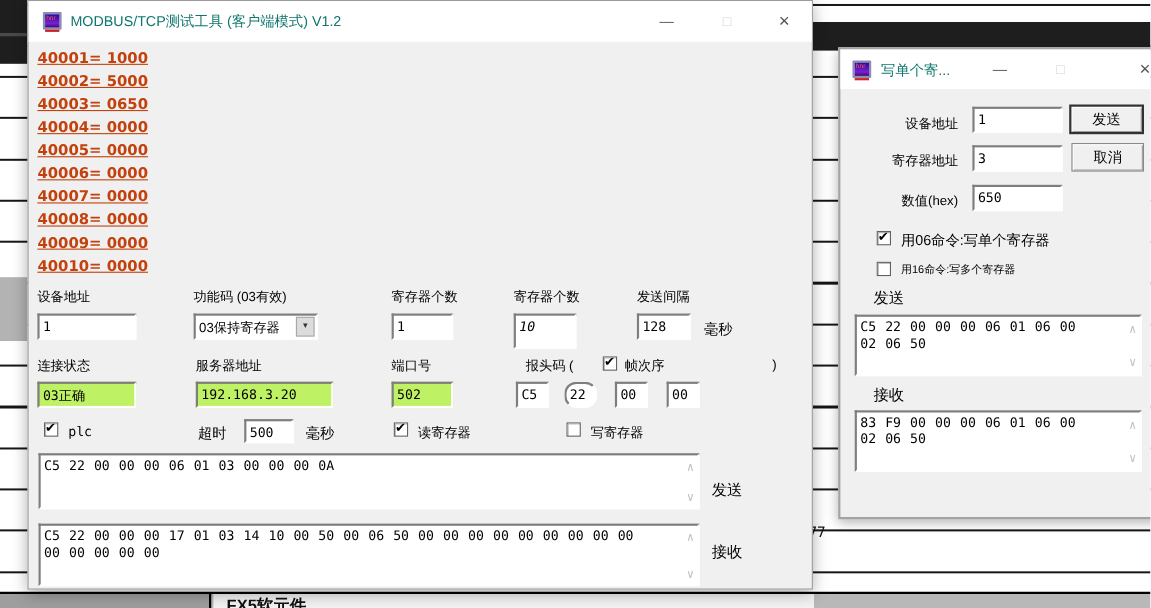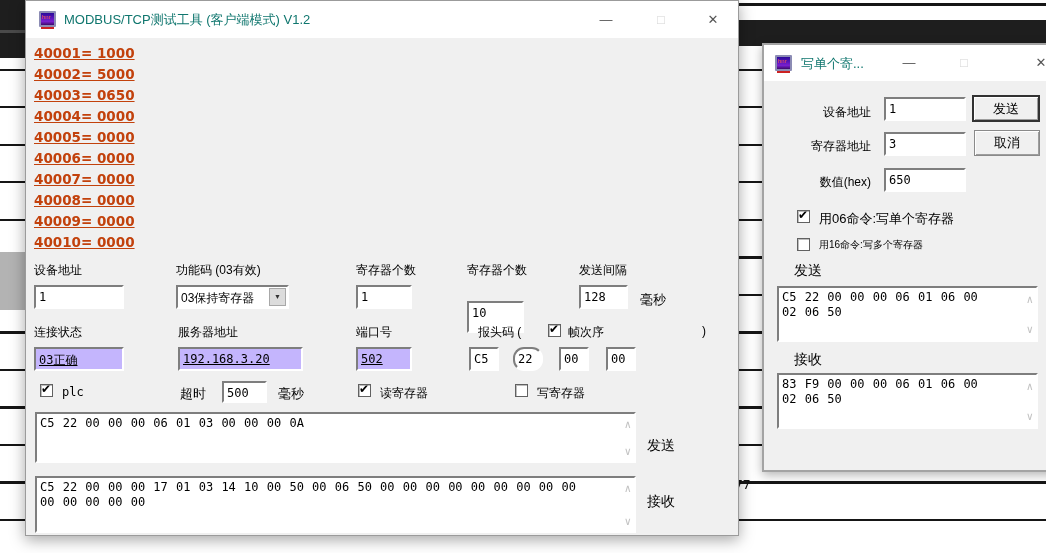--- a/index.html
+++ b/index.html
@@ -35,21 +35,21 @@
     border:2px solid #8c8cb4; border-radius:1px; }
   .app-icon .scr { position:absolute; inset:0; background:linear-gradient(#2a0a9a,#7a1fd0 70%,#3c0a6a); }
   .app-icon .scr i { position:absolute; left:1px; top:1px; font-style:normal; font-size:6px; line-height:6px; color:#ff5a5a; }
   .app-icon .base { position:absolute; left:0px; bottom:-4px; width:13px; height:2px; background:#cc2222; }
 
   
   .lbl { position:absolute; font-size:12px; color:#000; white-space:nowrap; }
   .field { position:absolute; background:#fff; border-top:2px solid #7e7e7e; border-left:2px solid #7e7e7e;
     border-bottom:2px solid #fff; border-right:2px solid #fff; font-size:12px; color:#000;
     padding:3px 3px 0 3px; white-space:nowrap; overflow:hidden; font-family:"DejaVu Sans Mono","Liberation Mono",monospace; }
-  .field.gray { background:#c4b5fd;text-decoration:underline; }
+  .field.gray { background:#bef264; }
   .combo { position:absolute; background:#fff; border-top:2px solid #7e7e7e; border-left:2px solid #7e7e7e;
     border-bottom:2px solid #fff; border-right:2px solid #fff; font-size:12px; }
   .combo .ctext { position:absolute; left:3px; top:3px; white-space:nowrap; }
   .combo .cbtn { position:absolute; right:1px; top:1px; bottom:1px; width:17px; background:#dcdcdc;
     border:1px solid #a8a8a8; text-align:center; font-size:7px; line-height:16px; color:#333; }
   .cbx { position:absolute; width:13px; height:13px; background:#fff; border:1px solid #616161;
     box-shadow:inset 1px 1px 0 #bdbdbd; }
   .cbx .check { position:absolute; left:0px; top:-3px; font-size:12px; font-weight:bold; color:#000; }
   .btn { position:absolute; background:#f0f0f0; border:1px solid #8a8a8a; text-align:center;
     font-size:13px; color:#000; box-shadow:inset 1px 1px 0 #fff, inset -1px -1px 0 #9d9d9d; }
@@ -76,20 +76,26 @@
 <body>
 
 <div id="canvas">
 
   <div class="bg-lines"></div>
   <div class="bg-block bb-darktl"></div>
   <div class="bg-block bb-darktl-line"></div>
   <div class="bg-block bb-darktr"></div>
   <div class="bg-block bb-grayl"></div>
   <div class="bg-stray" style="left:735px; top:477px;">77</div>
+  <div class="bottom-strip">
+    <div class="bb-left"></div>
+    <div class="bb-right">
+      <span>FX5软元件</span>
+    </div>
+  </div>
 
   <div class="win" id="mainwin">
     <div class="titlebar">
       <div class="app-icon" style="left:13px;">
         <div class="scr">
             <i>hnr</i>
           </div>
           <div class="base"></div>
       </div>
       <div class="tb-title" style="left:38px;">MODBUS/TCP测试工具 (客户端模式) V1.2</div>
@@ -116,21 +122,21 @@
     <div class="lbl" style="left:330px; top:261px;">寄存器个数</div>
     <div class="lbl" style="left:441px; top:261px;">寄存器个数</div>
     <div class="lbl" style="left:553px; top:261px;">发送间隔</div>
 
     <div class="field" style="left:8px;   top:284px; width:90px;  height:24px;">1</div>
     <div class="combo" style="left:150px; top:284px; width:113px; height:24px;">
       <span class="ctext">03保持寄存器</span>
       <span class="cbtn">▼</span>
     </div>
     <div class="field" style="left:330px; top:284px; width:56px; height:24px;">1</div>
-    <div class="field" style="left:441px; top:300px; width:57px; height:32px;">10</div>
+    <div class="field" style="left:441px; top:284px; width:57px; height:32px;font-style:italic;">10</div>
     <div class="field" style="left:553px; top:284px; width:49px; height:24px;">128</div>
     <div class="lbl" style="left:614px; top:290px; font-size:13px;">毫秒</div>
 
     <div class="lbl" style="left:8px;   top:323px;">连接状态</div>
     <div class="lbl" style="left:152px; top:323px;">服务器地址</div>
     <div class="lbl" style="left:330px; top:323px;">端口号</div>
     <div class="lbl" style="left:452px; top:323px;">报头码 (</div>
     <div class="cbx" style="left:522px; top:323px;">
       <span class="check">✔</span>
     </div>

